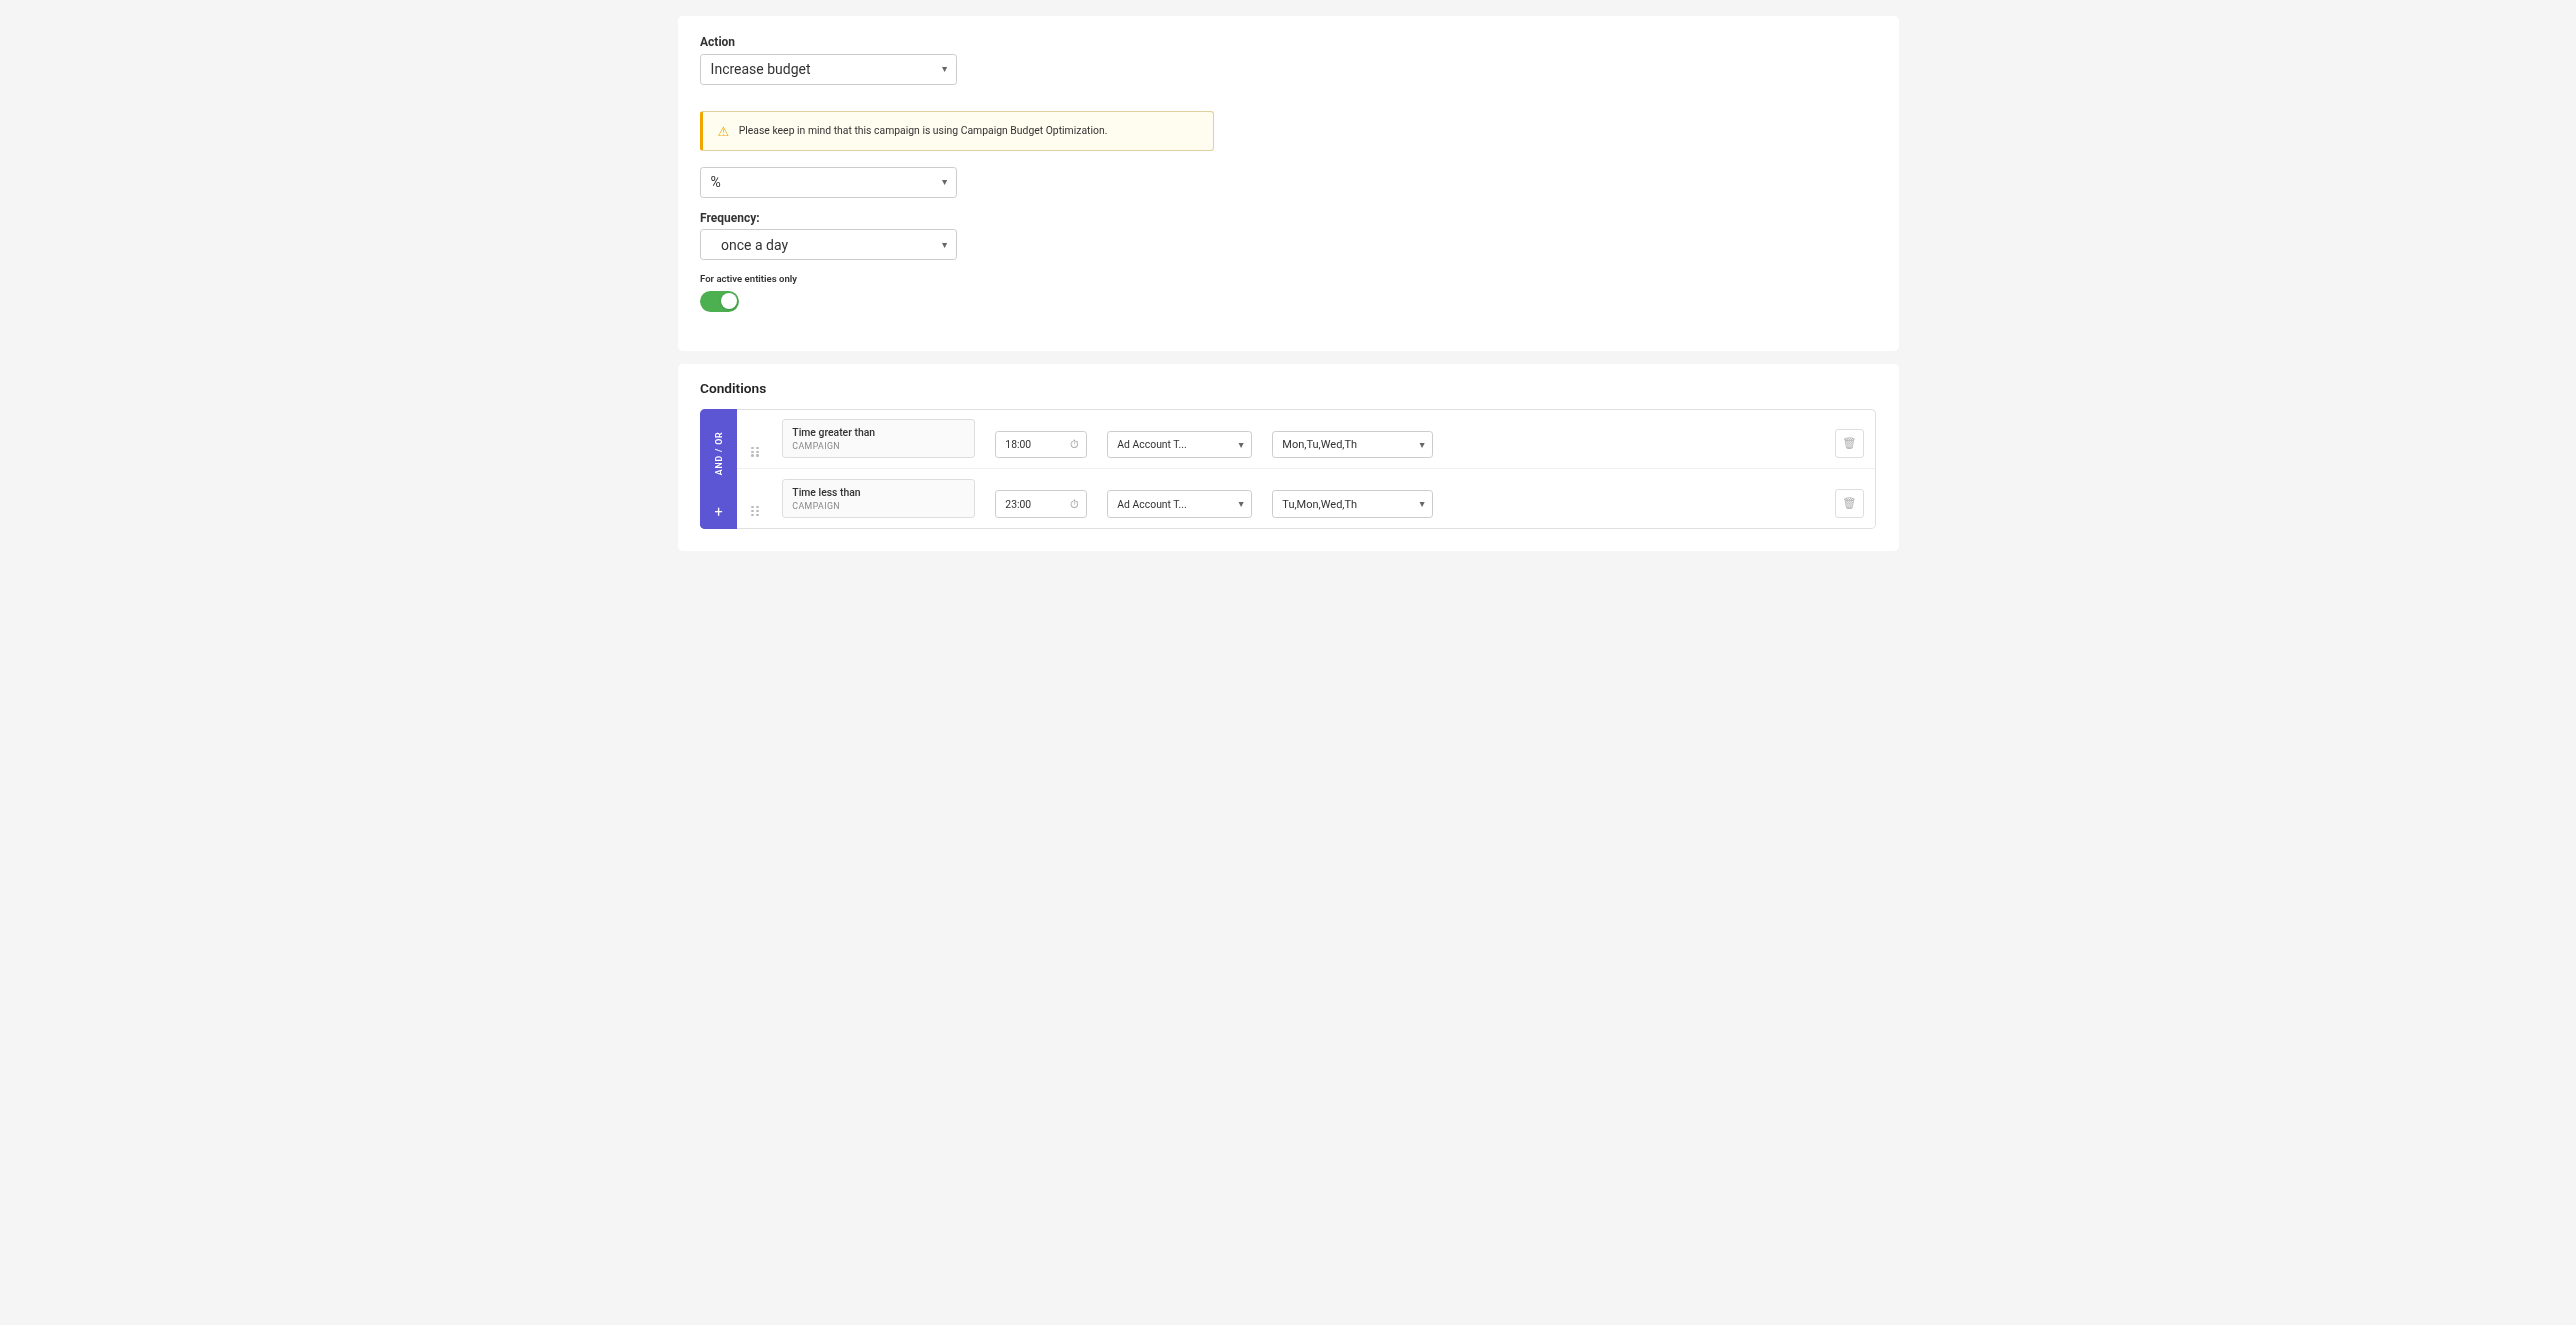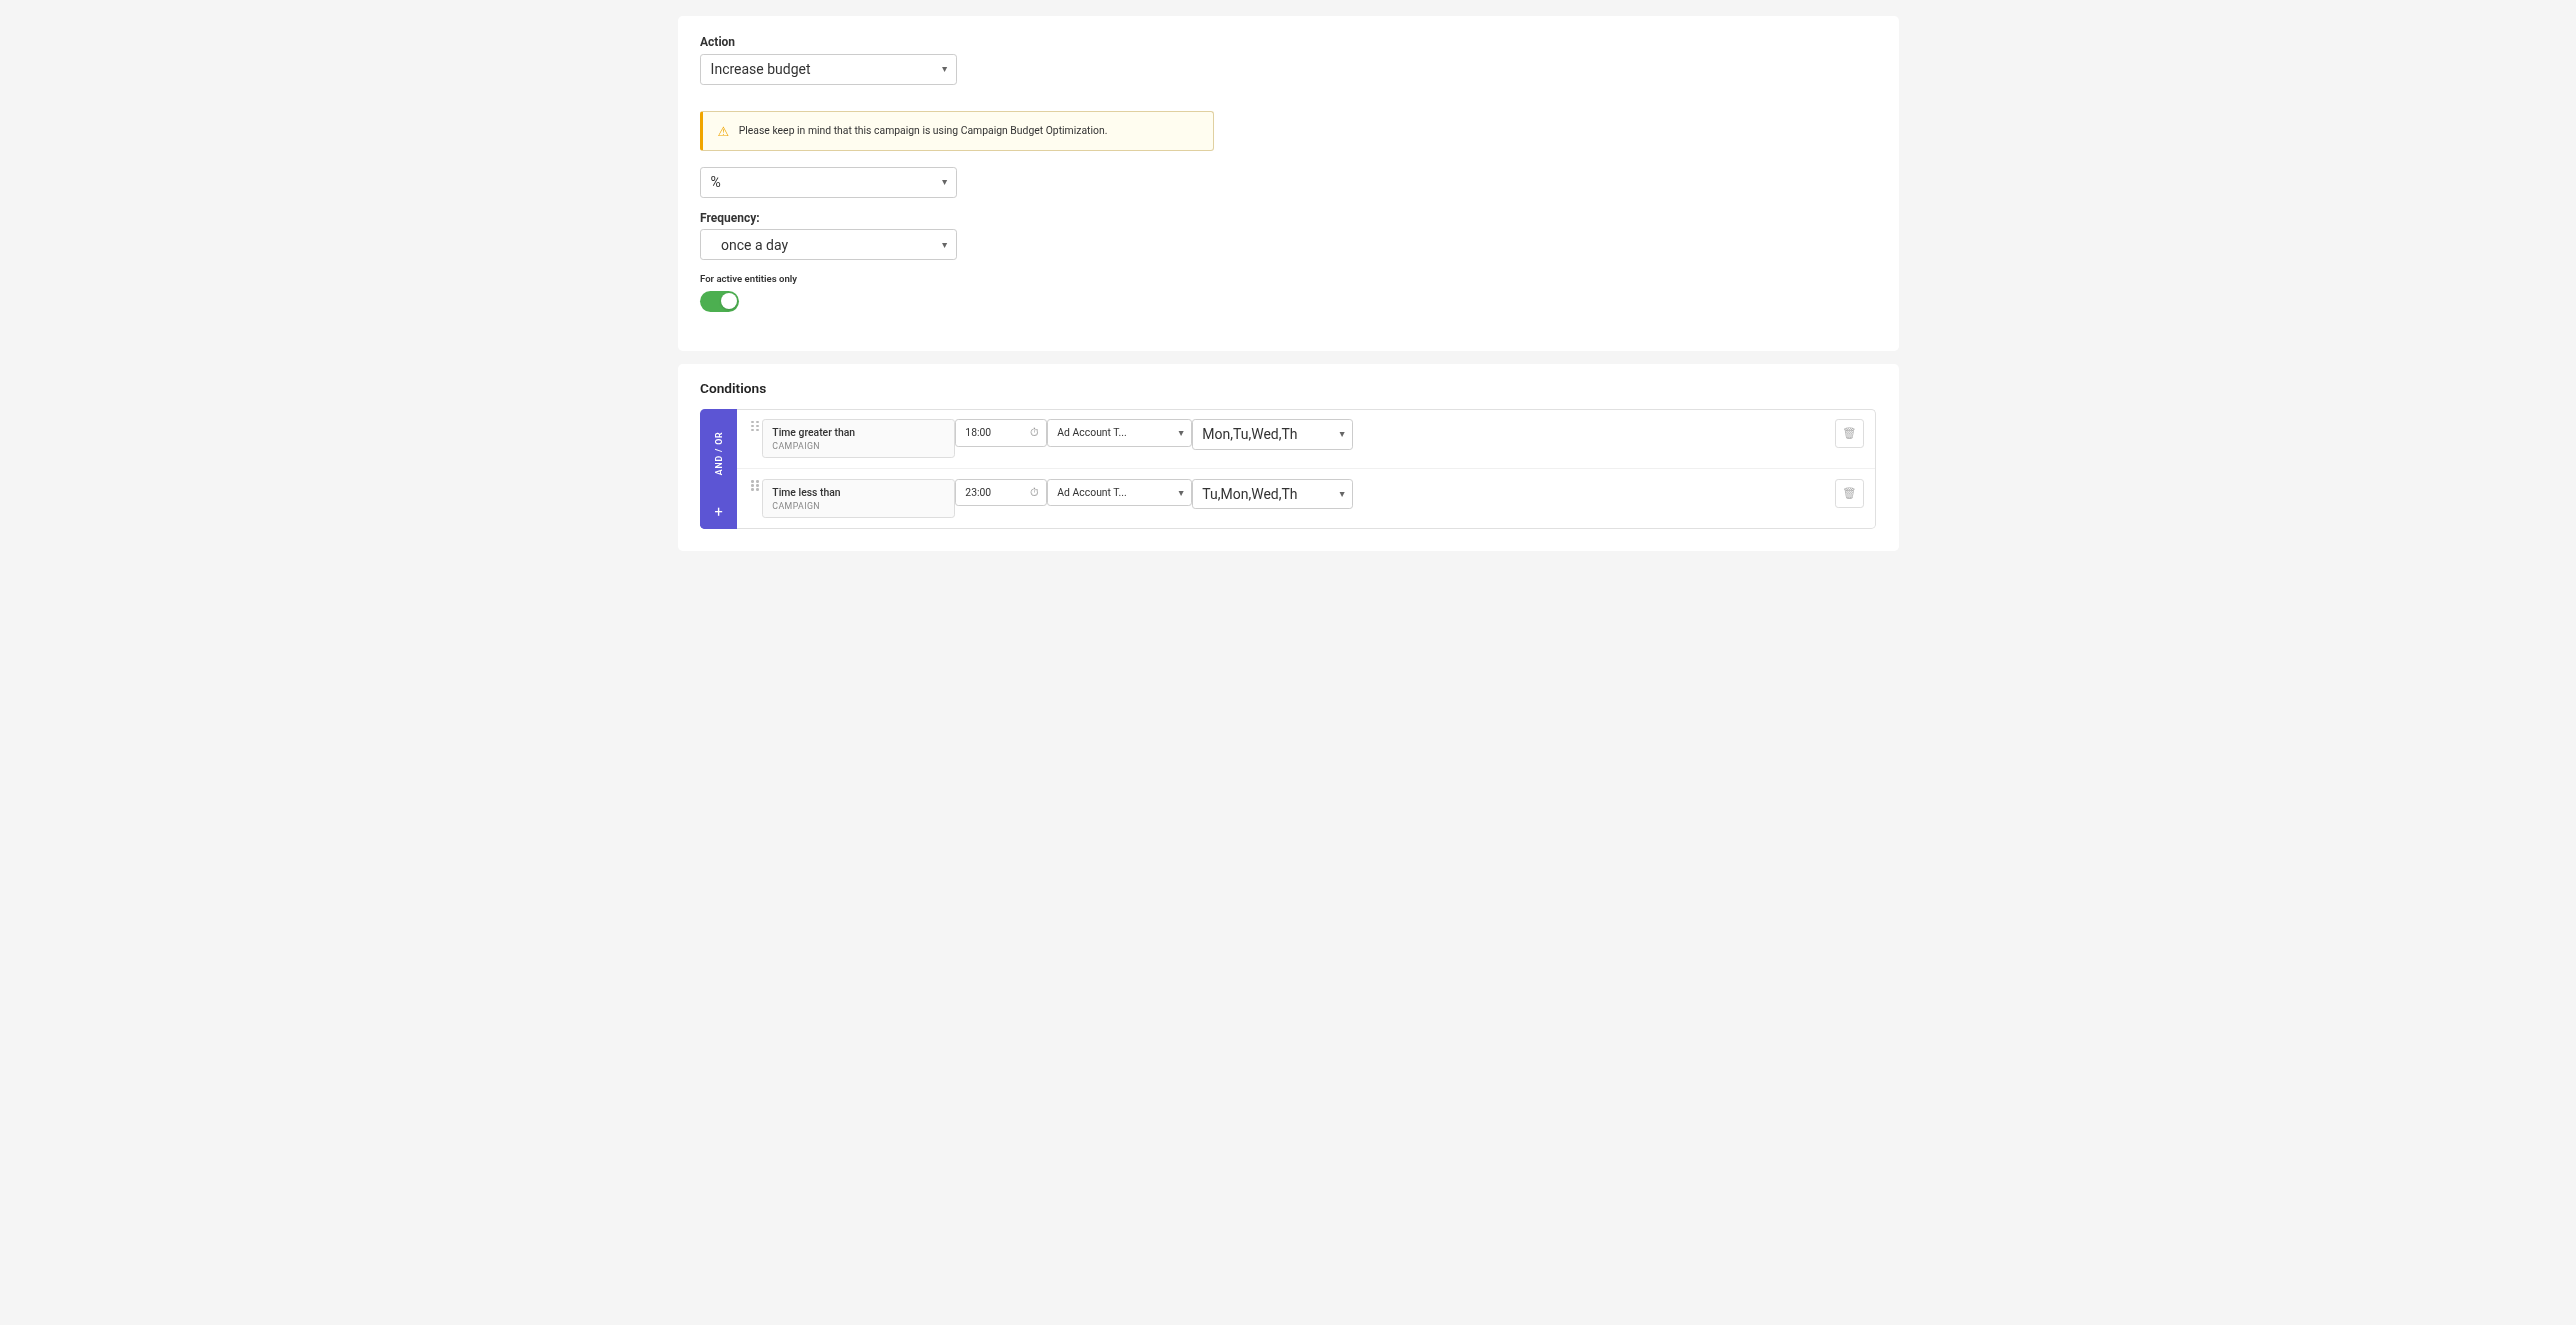--- a/index.html
+++ b/index.html
@@ -255,23 +255,23 @@
     .conditions-rows {
       flex: 1;
       border: 0.8px solid #e0e0e0;
       border-left: none;
       border-radius: 0 4.8px 4.8px 0;
       overflow: hidden;
     }
 
     .condition-row {
       display: flex;
-      align-items: flex-start;
+      align-items: flex-end;
       padding: 9.6px 11.2px;
-      gap: 0;
+      gap: 20px;
       border-bottom: 0.8px solid #f0f0f0;
     }
 
     .condition-row:last-child {
       border-bottom: none;
     }
 
     .drag-handle {
       color: #bbb;
       font-size: 11.2px;
@@ -362,21 +362,21 @@
     .days-select-wrapper {
       position: relative;
     }
 
     .days-select {
       appearance: none;
       -webkit-appearance: none;
       border: 0.8px solid #ccc;
       border-radius: 3.2px;
       padding: 6.4px 26px 6.4px 9.6px;
-      font-size: 14px;
+      font-size: 11px;
       color: #333;
       background: #fff;
       width: 161px;
       cursor: pointer;
       outline: none;
     }
 
     .row-spacer {
       flex: 1;
     }

